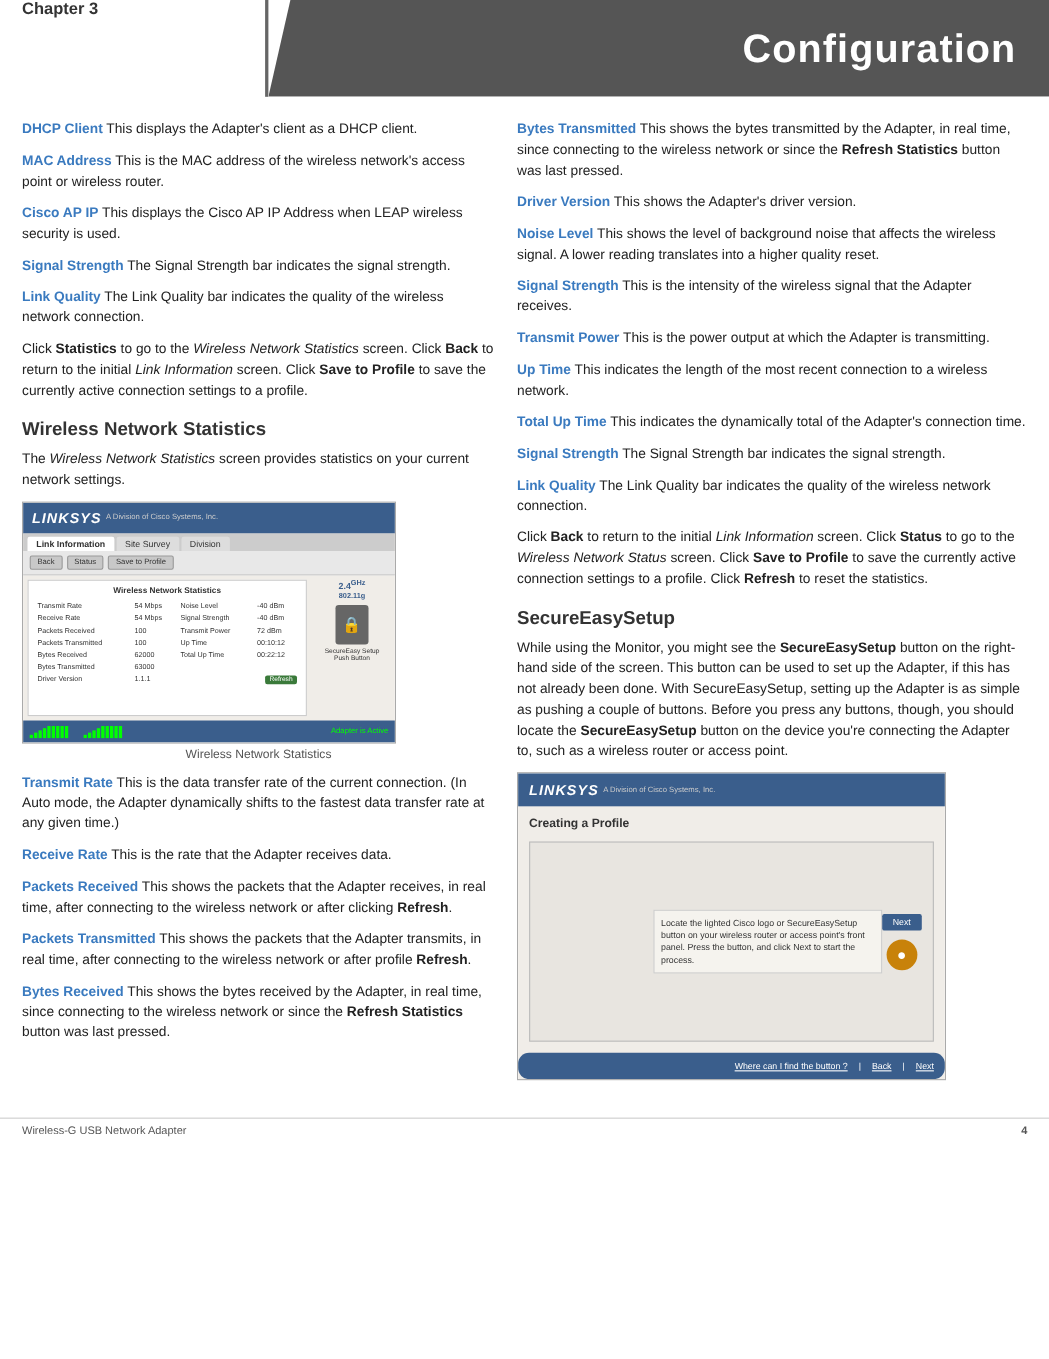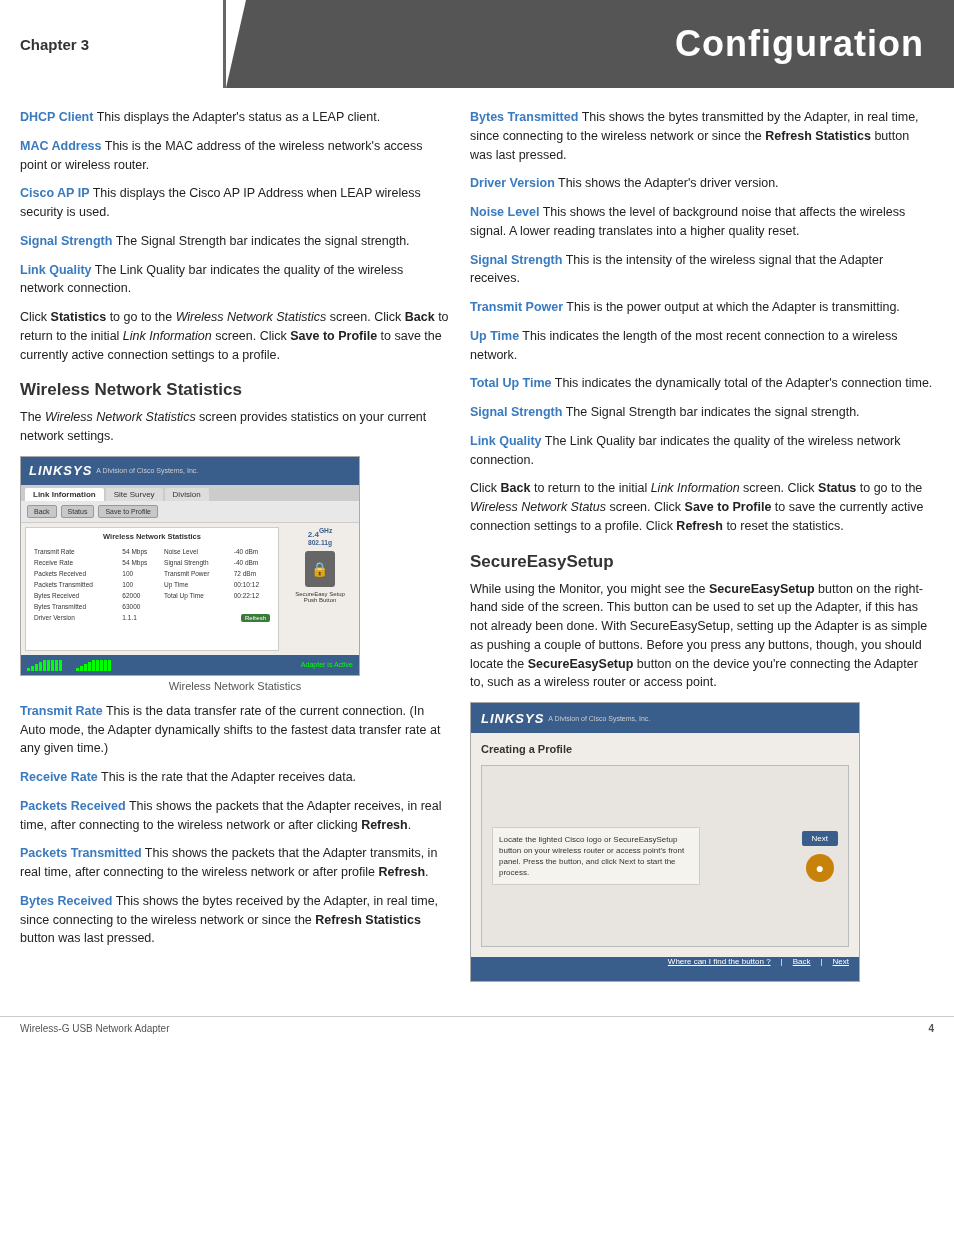--- a/index.html
+++ b/index.html
@@ -14,23 +14,22 @@
 
     
     .page-header {
       display: flex;
       align-items: stretch;
       height: 88px;
       background: #fff;
     }
     .header-chapter {
       background: #fff;
-      width: 226px;
-      display: flex;
-      align-items: center;
+      width: 244px;
+      display: flex;
       padding-left: 20px;
       border-right: 3px solid #666;
     }
     .header-chapter-label {
       font-size: 15px;
       font-weight: bold;
       color: #333;
     }
     .header-title-block {
       flex: 1;
@@ -287,21 +286,21 @@
       font-weight: bold;
       color: #333;
       margin-bottom: 10px;
     }
     .ss2-panel {
       background: #e8e5e0;
       border: 1px solid #bbb;
       flex: 1;
       display: flex;
       align-items: center;
-      justify-content: space-between;
+      justify-content: flex-end;
       padding: 10px;
     }
     .ss2-text-block {
       width: 60%;
       font-size: 8px;
       color: #333;
       line-height: 1.4;
       background: #f5f3ee;
       border: 1px solid #ccc;
       padding: 6px;
@@ -327,23 +326,25 @@
       display: flex;
       align-items: center;
       justify-content: center;
       color: #fff;
       font-size: 14px;
     }
     .ss2-bottom-bar {
       background: #3a5e8c;
       height: 24px;
       display: flex;
+      align-items: center;
       justify-content: flex-end;
       padding: 0 10px;
       gap: 10px;
+      border-radius: 10px;
     }
     .ss2-bottom-link {
       color: #fff;
       font-size: 8px;
       text-decoration: underline;
     }
     .ss2-bottom-sep {
       color: #fff;
       font-size: 8px;
     }
@@ -378,21 +379,21 @@
     <span class="header-title-text">Configuration</span>
   </div>
 </div>
 
 <div class="page-body">
 
   <div class="col-left">
 
     <p class="para">
       <span class="term">DHCP Client</span>
-      <span>  This displays the Adapter's status as a LEAP client.</span>
+      <span>  This displays the Adapter's client as a DHCP client.</span>
     </p>
 
     <p class="para">
       <span class="term">MAC Address</span>
       <span>  This is the MAC address of the wireless network's access point or wireless router.</span>
     </p>
 
     <p class="para">
       <span class="term">Cisco AP IP</span>
       <span>  This displays the Cisco AP IP Address when LEAP wireless security is used.</span>

